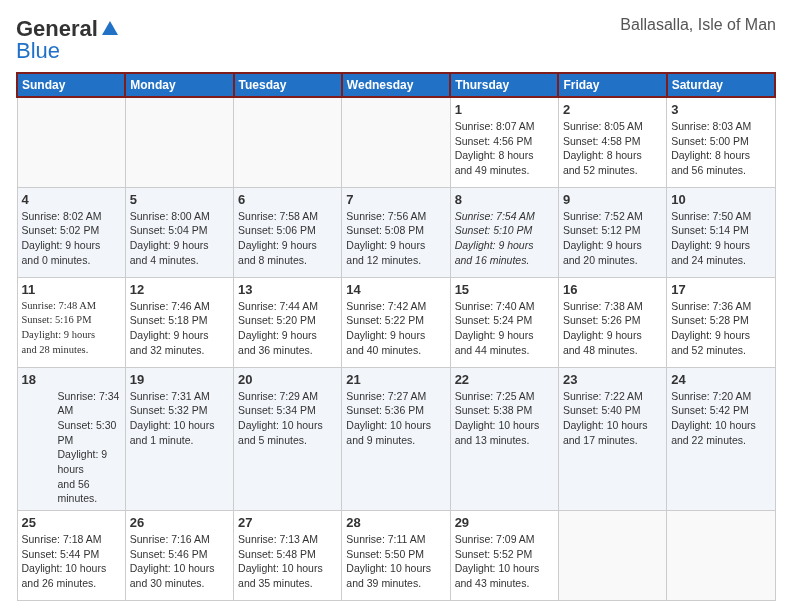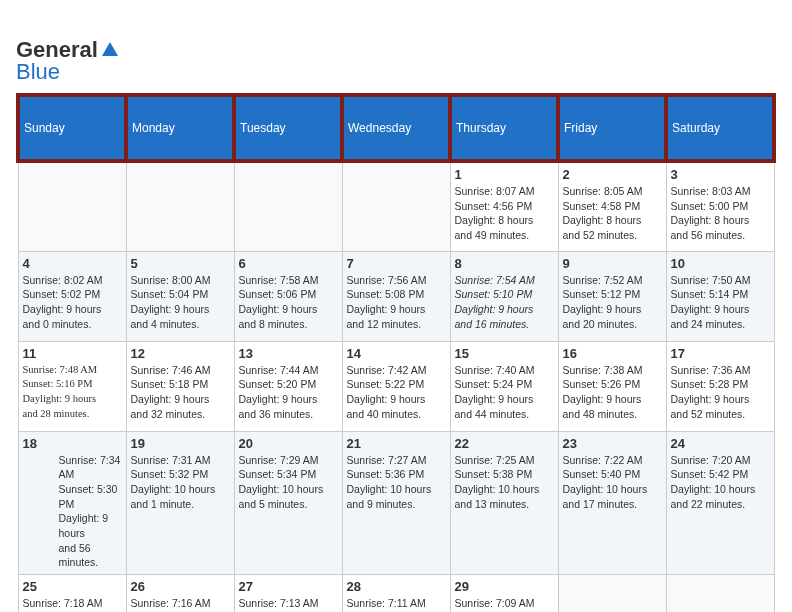--- a/index.html
+++ b/index.html
@@ -34,25 +34,25 @@
       color: #555;
     }
     .calendar {
       width: 100%;
       border-collapse: collapse;
       font-size: 11px;
     }
     .calendar th {
       background: #2171c7;
       color: #fff;
-      padding: 24px 4px;
+      padding: 4px 4px;
       text-align: left;
       font-size: 12px;
-      font-weight: normal;
-      border: 4px solid #7f1d1d;
+      font-weight: bold;
+      border: 2px solid #7f1d1d;
     }
     .calendar td {
       border: 1px solid #ccc;
       vertical-align: top;
       padding: 4px;
       height: 90px;
       width: calc(100% / 7);
     }
     .calendar td.empty {
       background: #f9f9f9;
@@ -73,29 +73,30 @@
     }
     .row-white td {
       background: #fff;
     }
   </style>
 </head>
 <body>
 
 <div class="header-area">
   <div class="logo">
-    <div style="display:flex;align-items:center;margin-top:21px;">
+    <div style="display:flex;align-items:center;">
       <span style="font-size:22px;font-weight:bold;color:#333;">General</span>
       <svg width="20" height="20" viewBox="0 0 20 20" style="margin-left:2px;">
         <polygon points="10,2 18,16 2,16" fill="#2171c7"></polygon>
       </svg>
     </div>
     <span style="font-size:22px;font-weight:normal;color:#2171c7;margin-top:-4px;">Blue</span>
   </div>
   <div class="title-area">
+    <div class="title-location">Ballasalla, Isle of Man</div>
   </div>
 </div>
 
 <table class="calendar">
   <thead>
     <tr>
     <th>Sunday</th>
         <th>Monday</th>
         <th>Tuesday</th>
         <th>Wednesday</th>

